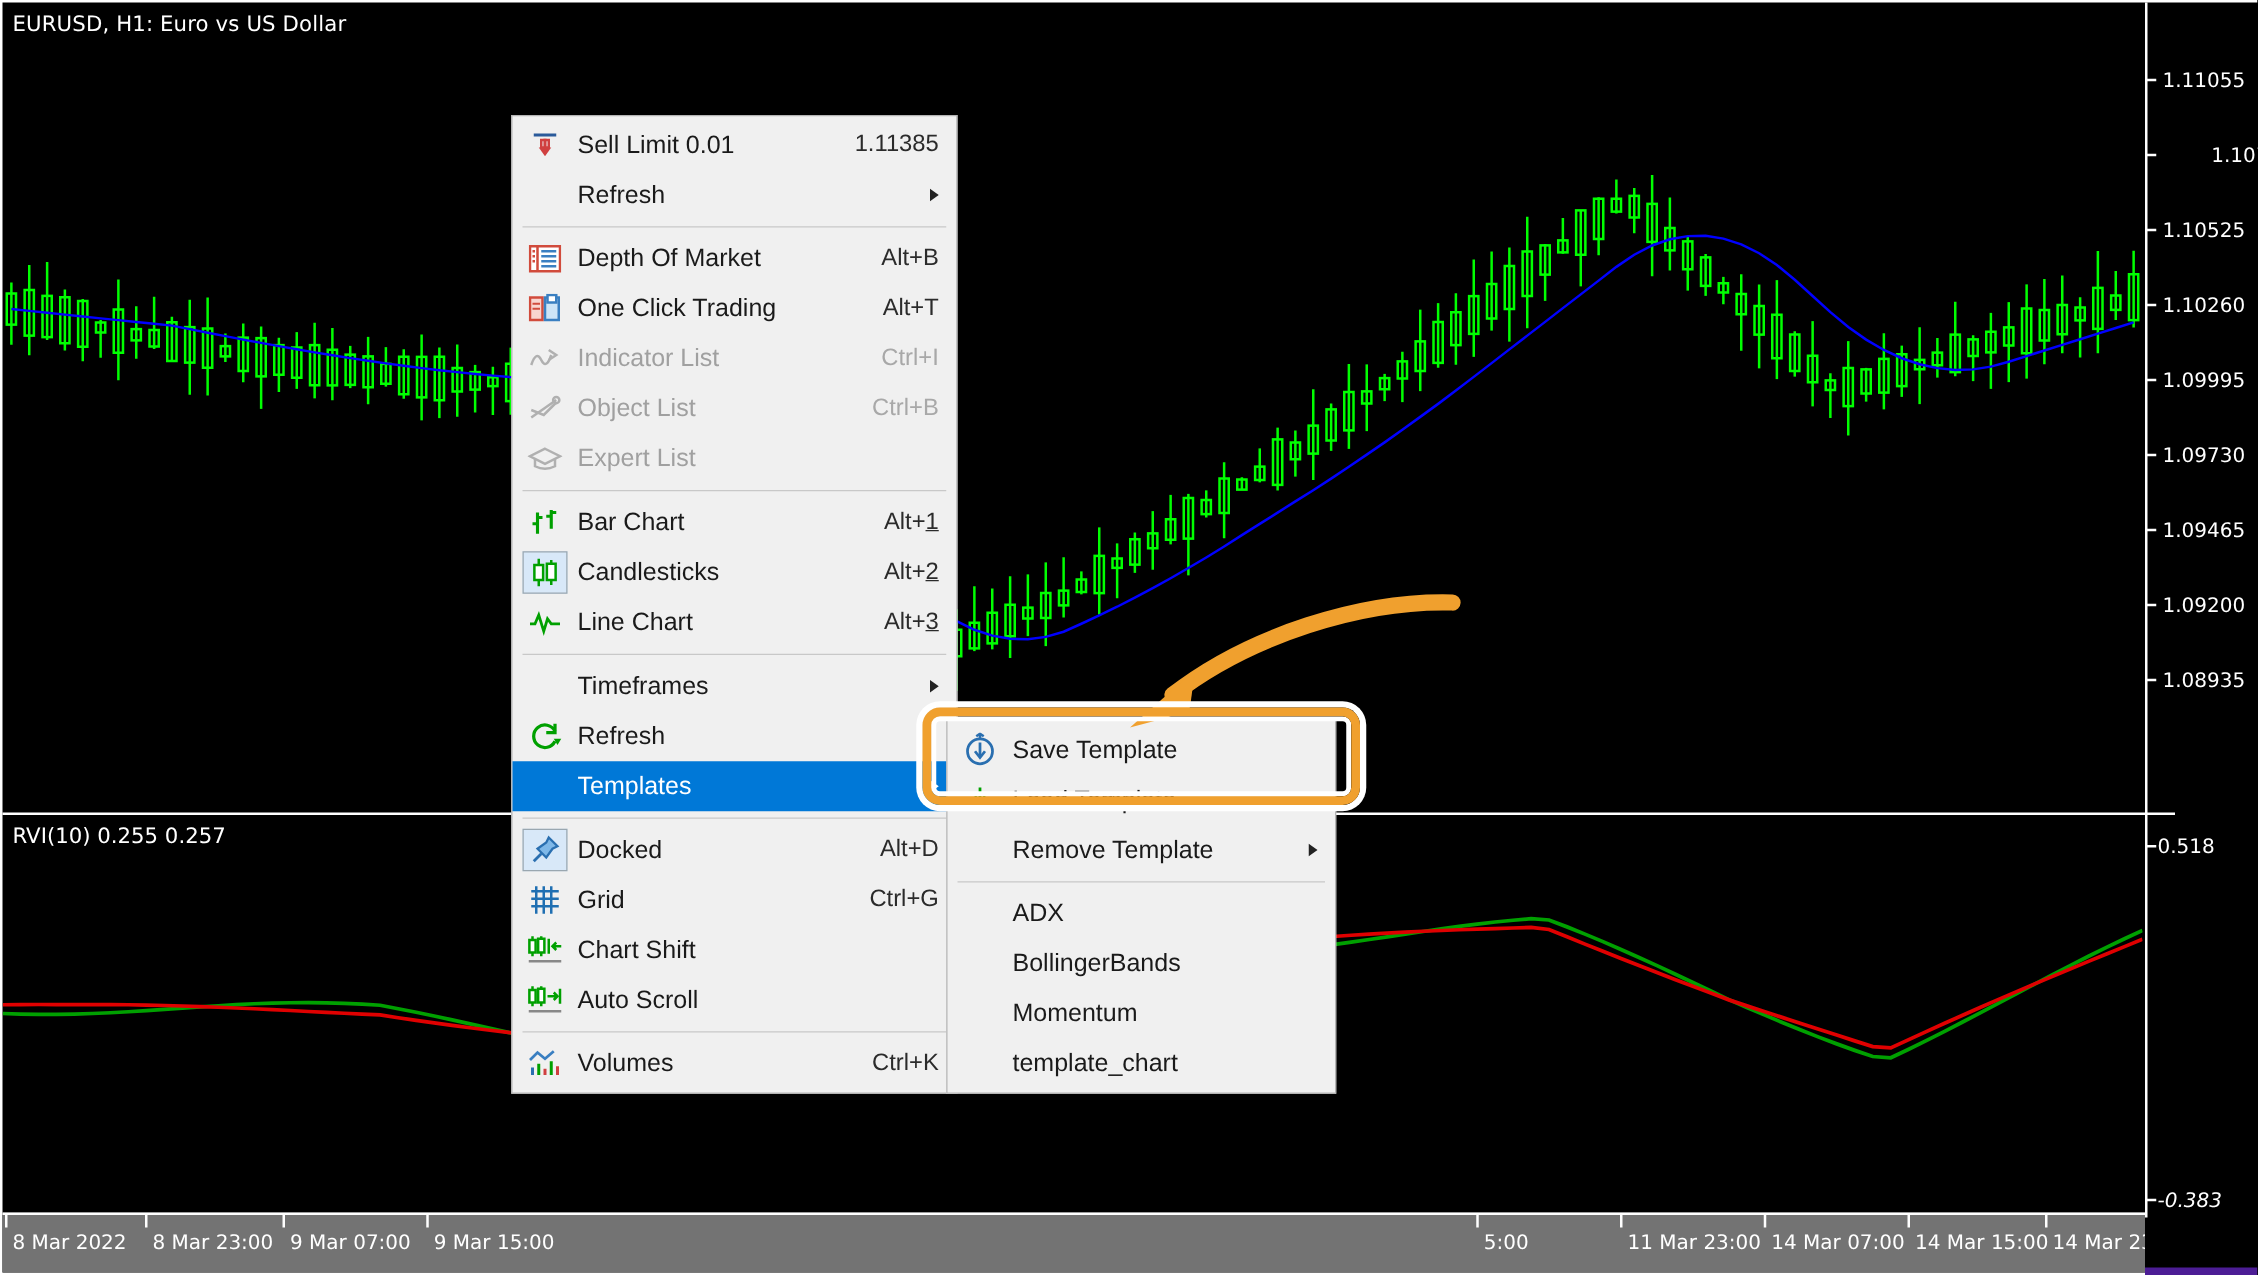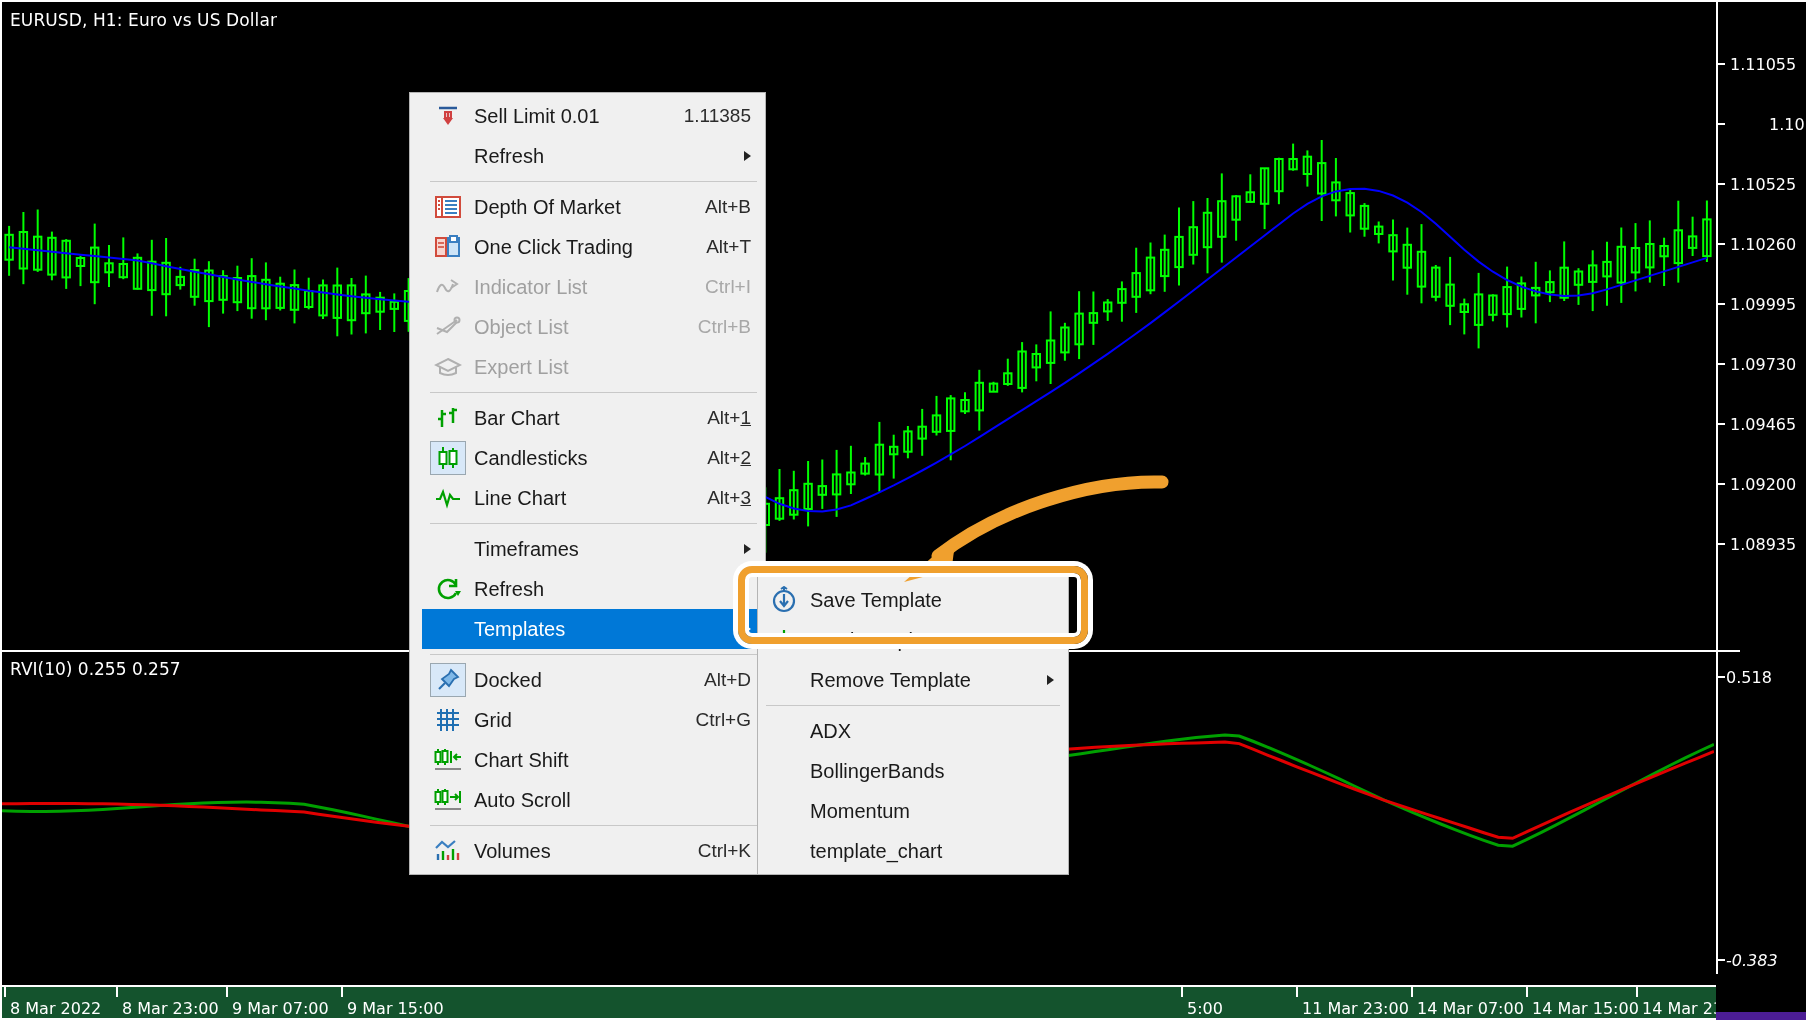--- a/index.html
+++ b/index.html
@@ -33,38 +33,38 @@
   .indicator-pane {
     position: absolute; left: 0; top: 650px; right: 0; bottom: 48px;
     overflow: hidden;
   }
   .indicator-label {
     position: absolute; left: 8px; top: 7px;
     color: #ffffff; font-size: 17px; z-index: 6; white-space: nowrap;
     font-family: "DejaVu Sans", sans-serif;
   }
   .time-axis {
-    position: absolute; left: 0; right: 0; bottom: 0; height: 33px;
+    position: absolute; left: 0; right: 0; bottom: 0; height: 48px;
     border-top: 2px solid #ffffff;
-    background: #14532d;
+    background: #737373;
   }
   .time-axis .tlabel {
     position: absolute; top: 12px;
     color: #ffffff; font-size: 16px; white-space: nowrap;
     font-family: "DejaVu Sans", sans-serif;
   }
   .time-axis .ttick {
     position: absolute; top: 0; width: 2px; height: 10px; background: #fff;
   }
 
   
   .price-scale {
     position: absolute; left: 1716px; top: 0;
     width: 90px; height: 1020px; background: #000;
-    border-top: 2px solid #fff; border-bottom: 8px solid #4c1d95;
+    border-top: 2px solid #fff; border-bottom: 6px solid #4c1d95;
   }
   .price-scale .vline {
     position: absolute; left: 0; top: 0; width: 2px; background: #fff;
   }
   .price-scale .plabel {
     position: absolute; left: 14px;
     color: #fff; font-size: 16px; white-space: nowrap;
     transform: translateY(-50%);
     font-family: "DejaVu Sans", sans-serif;
   }
@@ -73,21 +73,21 @@
     transform: translateY(-50%);
   }
 
   
   .ctx-menu {
     position: absolute;
     left: 409px; top: 92px;
     width: 357px;
     background: #f0f0f0;
     border: 1px solid #b4b4b4;
-    padding: 3px 0 3px 12px;
+    padding: 3px 0 3px 0;
     z-index: 40;
     font-family: "Liberation Sans", sans-serif;
   }
   .ctx-menu-2 {
     position: absolute;
     left: 757px; top: 575px;
     width: 312px;
     background: #f0f0f0;
     border: 1px solid #b4b4b4;
     padding: 4px 0 3px 0;

